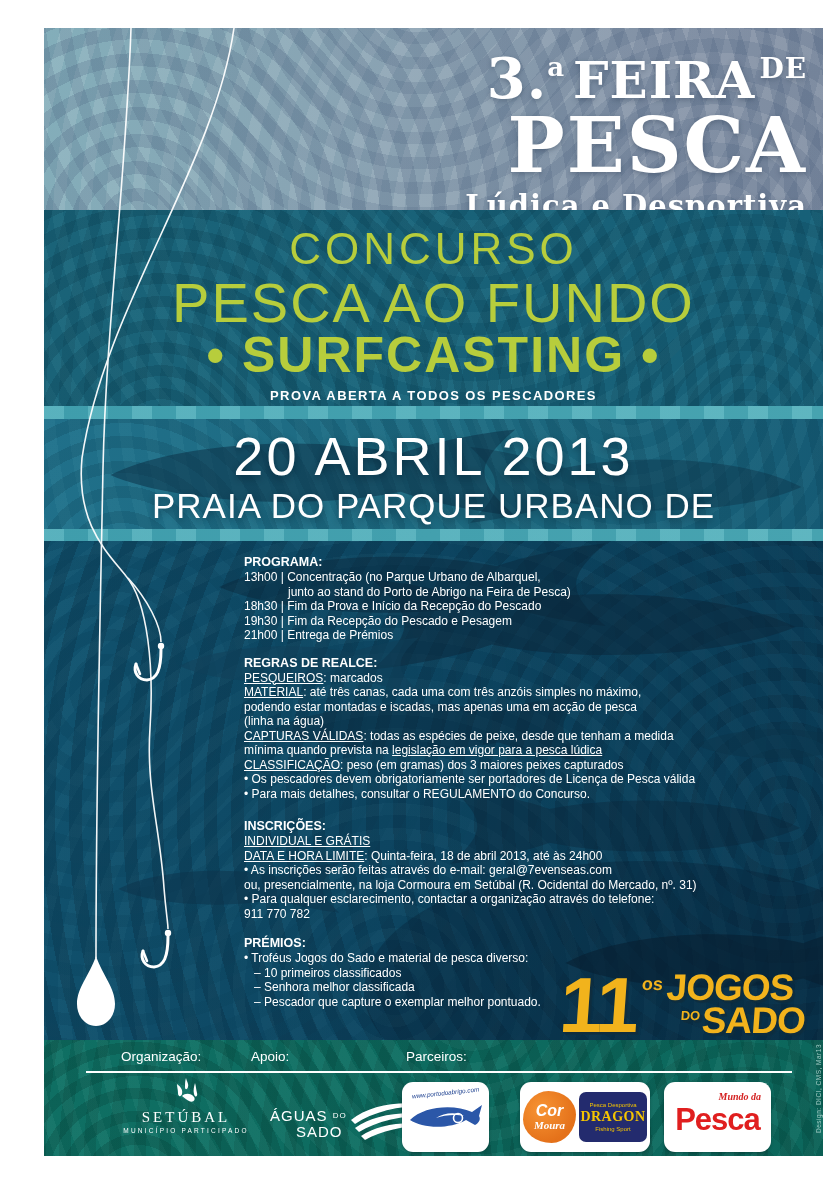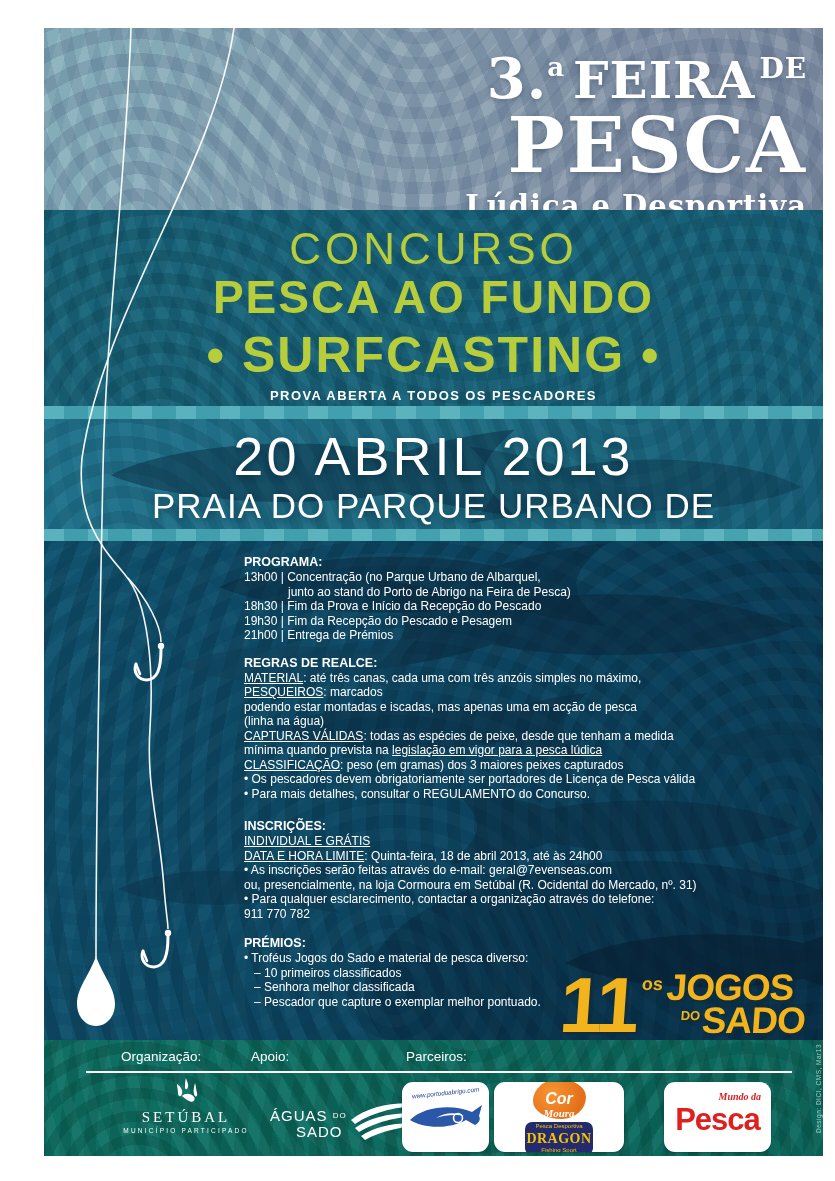--- a/index.html
+++ b/index.html
@@ -58,21 +58,21 @@
   .h-line1{font-size:50px;letter-spacing:1px;}
   .h-num{font-size:56px;}
   .h-sup{font-size:26px;vertical-align:22px;margin-right:8px;}
   .h-de{font-size:28px;vertical-align:20px;margin-left:4px;}
   .h-pesca{font-size:76px;letter-spacing:2px;margin-top:2px;}
   .h-sub{font-size:29px;margin-top:8px;letter-spacing:1px;}
 
   
   .ctr{position:absolute;left:0;right:0;text-align:center;}
   .kicker{top:14px;font-size:44px;font-weight:300;letter-spacing:4px;color:#b7cd3c;}
-  .c-line1{top:60px;font-size:46px;font-weight:700;letter-spacing:2px;color:#b7cd3c;}
+  .c-line1{top:60px;font-size:56px;font-weight:400;letter-spacing:2px;color:#b7cd3c;}
   .c-line2{top:116px;font-size:50px;font-weight:700;letter-spacing:2px;color:#b7cd3c;}
   .c-note{top:178px;font-size:13px;font-weight:700;letter-spacing:1.4px;color:#fff;}
 
   
   .d-date{top:6px;font-size:54px;font-weight:300;letter-spacing:3px;color:#fff;text-shadow:0 3px 7px rgba(0,25,40,.45);}
   .d-loc{top:67px;font-size:35px;font-weight:300;letter-spacing:1px;color:#fff;text-shadow:0 3px 7px rgba(0,25,40,.45);}
 
   
   .content{position:absolute;left:200px;top:14px;width:560px;color:#fff;}
   .sec{margin:0;}
@@ -106,21 +106,21 @@
   .ls-tag{font-size:6.5px;letter-spacing:2.2px;margin-top:1px;}
   .logo-aguas{position:absolute;left:226px;top:46px;display:flex;align-items:flex-start;color:#fff;}
   .la-text{margin-top:22px;font-size:15px;letter-spacing:1px;line-height:1.05;}
   .la-do{font-size:8px;vertical-align:3px;}
   .la-sado{padding-left:26px;}
   .card{position:absolute;top:42px;height:70px;background:#fff;border-radius:11px;
     box-shadow:0 1px 3px rgba(0,30,30,.35);overflow:hidden;}
   .card-porto{left:358px;width:87px;}
   .cp-url{display:block;text-align:center;margin-top:7px;font-size:6.3px;font-style:italic;
     color:#1b3f8f;transform:rotate(-6deg);}
-  .card-cd{left:450px;width:130px;display:flex;align-items:center;justify-content:center;gap:3px;flex-direction:column;}
+  .card-cd{left:476px;width:130px;display:flex;align-items:center;justify-content:center;gap:3px;}
   .cor-blob{width:53px;height:52px;background:radial-gradient(circle at 35% 35%,#f79433,#e4711a 70%);
     border-radius:48% 52% 46% 54%/55% 45% 55% 45%;color:#fff;text-align:center;
     font-style:italic;font-weight:700;padding-top:0;}
   .cor-top{font-size:16px;margin-top:12px;line-height:1;}
   .cor-bot{font-size:11px;line-height:1;margin-top:1px;font-family:"Liberation Serif",serif;}
   .dragon-box{width:68px;height:50px;background:#232b6e;border-radius:7px;color:#f5c400;
     text-align:center;display:flex;flex-direction:column;justify-content:center;}
   .dr-top,.dr-bot{font-size:6px;line-height:1.4;}
   .dr-name{font-size:14px;font-weight:700;font-family:"Liberation Serif",serif;letter-spacing:.5px;line-height:1.1;}
   .card-pesca{left:620px;width:107px;}
@@ -192,22 +192,22 @@
         <div class="line">13h00 | Concentração (no Parque Urbano de Albarquel,</div>
         <div class="line ind-cont">junto ao stand do Porto de Abrigo na Feira de Pesca)</div>
         <div class="line">18h30 | Fim da Prova e Início da Recepção do Pescado</div>
         <div class="line">19h30 | Fim da Recepção do Pescado e Pesagem</div>
         <div class="line">21h00 | Entrega de Prémios</div>
       </div>
       <div class="gap-a"></div>
 
       <div class="sec">
         <div class="sec-h">REGRAS DE REALCE:</div>
+        <div class="line"><span class="ul">PESQUEIROS</span><span>: marcados</span></div>
         <div class="line"><span class="ul">MATERIAL</span><span>: até três canas, cada uma com três anzóis simples no máximo,</span></div>
-        <div class="line"><span class="ul">PESQUEIROS</span><span>: marcados</span></div>
         <div class="line"><span>podendo estar montadas e iscadas, mas apenas uma em acção de pesca</span></div>
         <div class="line"><span>(linha na água)</span></div>
         <div class="line"><span class="ul">CAPTURAS VÁLIDAS</span><span>: todas as espécies de peixe, desde que tenham a medida</span></div>
         <div class="line"><span>mínima quando prevista na </span><span class="ul">legislação em vigor para a pesca lúdica</span></div>
         <div class="line"><span class="ul">CLASSIFICAÇÃO</span><span>: peso (em gramas) dos 3 maiores peixes capturados</span></div>
         <div class="line"><span>• Os pescadores devem obrigatoriamente ser portadores de Licença de Pesca válida</span></div>
         <div class="line"><span>• Para mais detalhes, consultar o REGULAMENTO do Concurso.</span></div>
       </div>
       <div class="gap-b"></div>
 

